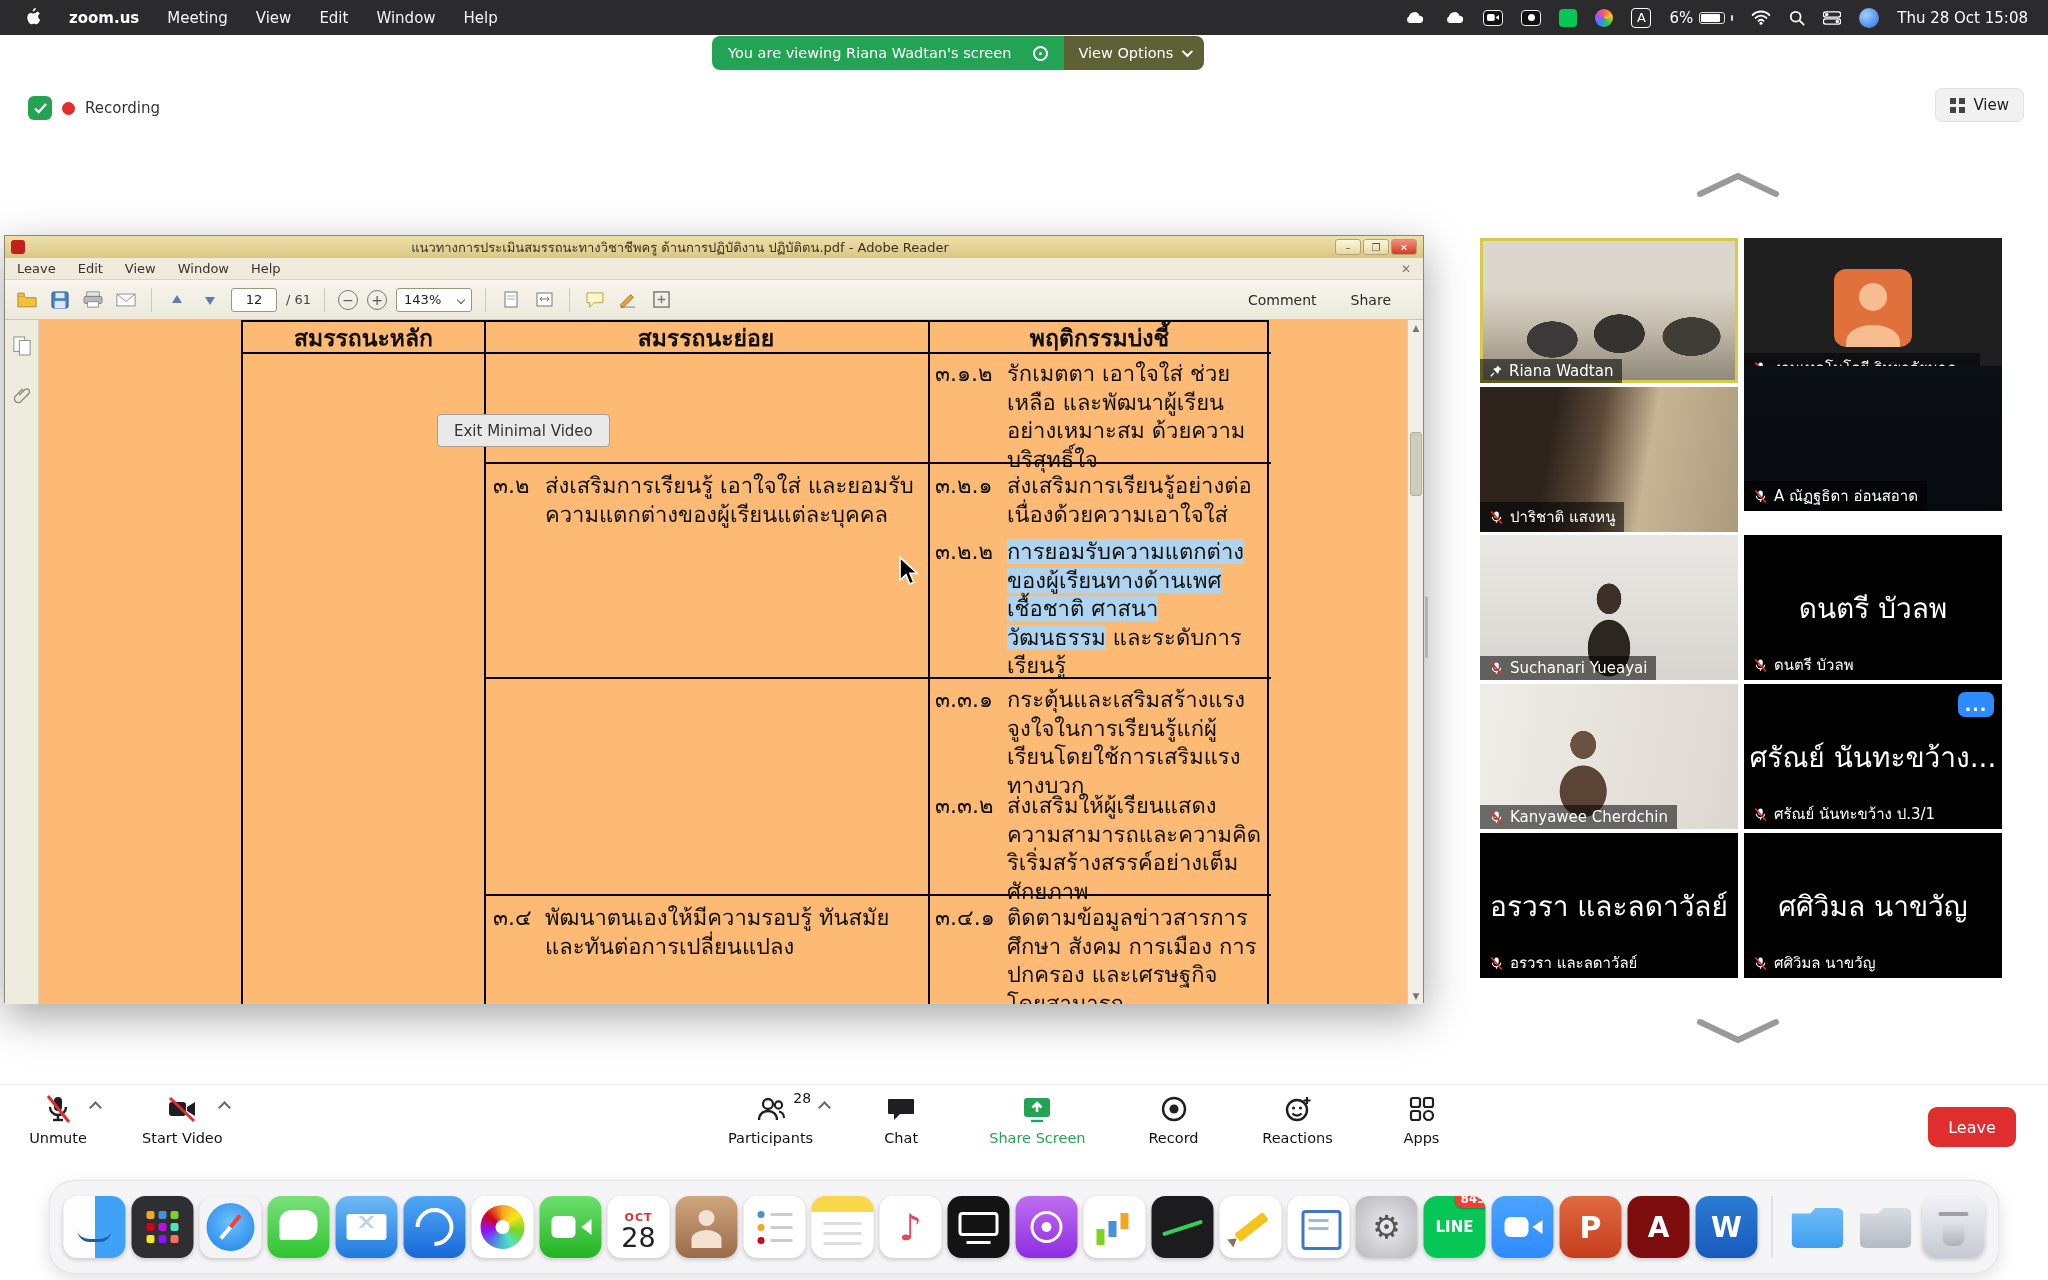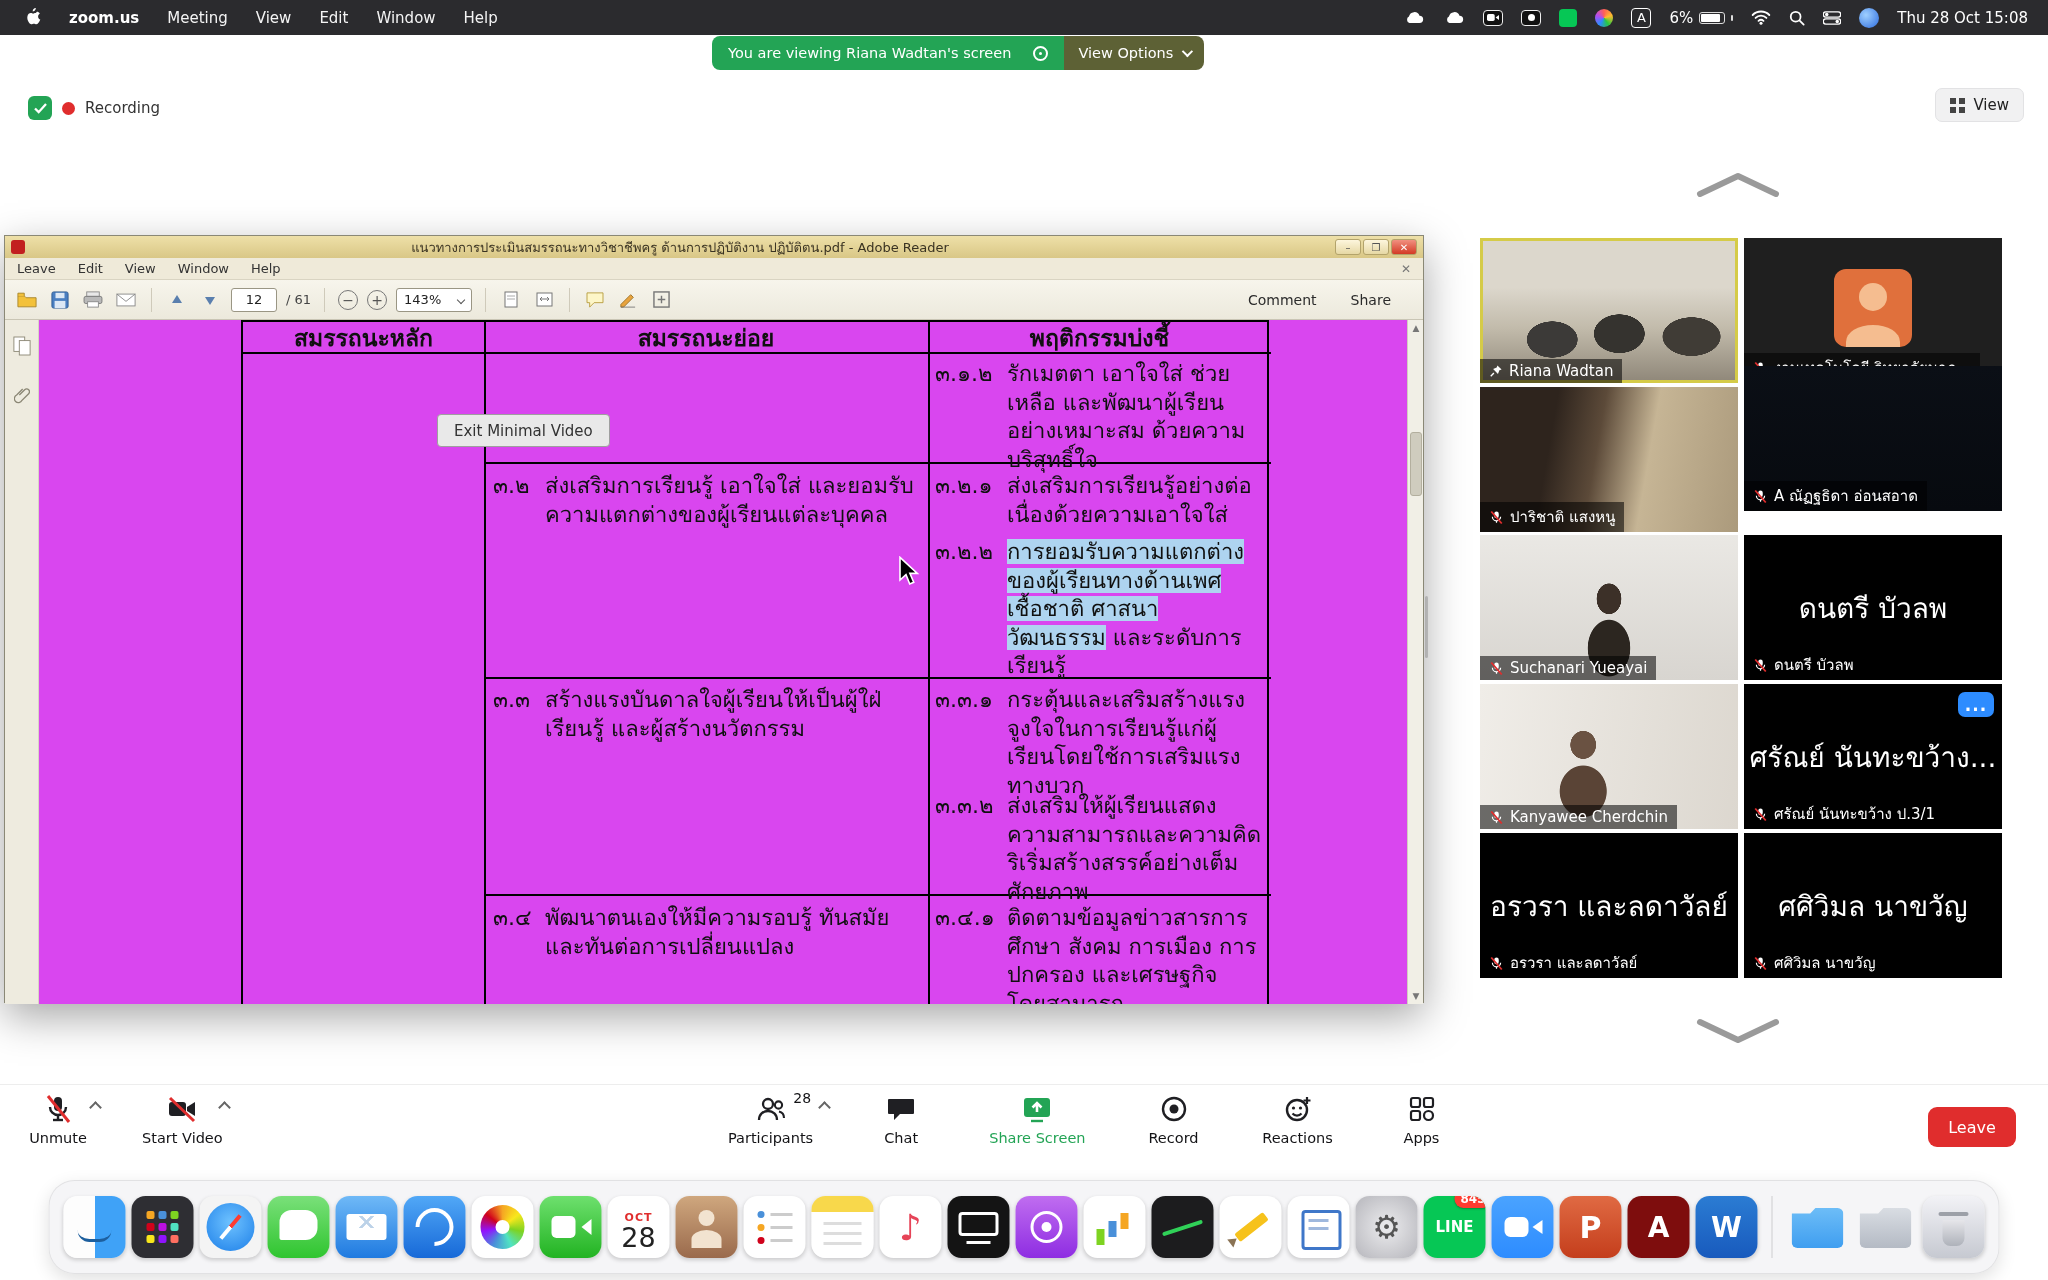--- a/index.html
+++ b/index.html
@@ -68,21 +68,21 @@
     display:flex; align-items:center; justify-content:center; color:#222; }
   .zoom-box { width:76px; height:24px; background:#fff; border:1px solid #9a9684; border-radius:3px; font-size:13px;
     display:flex; align-items:center; justify-content:space-between; padding:0 7px; color:#222; }
   .zb-car { width:6px; height:6px; border-right:1.5px solid #555; border-bottom:1.5px solid #555; transform:rotate(45deg); }
   .circ { width:20px; height:20px; border-radius:50%; border:1.5px solid #777; color:#555; font-size:14px;
     display:flex; align-items:center; justify-content:center; }
   .r-right-actions { margin-left:auto; display:flex; gap:34px; padding-right:22px; font-size:14px; color:#2b2b2b; }
   .r-body { position:relative; height:684px; display:flex; }
   .r-side { width:34px; background:#eeebdf; border-right:1px solid #d8d4c4; display:flex; flex-direction:column;
     align-items:center; gap:26px; padding-top:16px; }
-  .r-content { position:relative; flex:1; background:#d946ef; overflow:hidden; }
+  .r-content { position:relative; flex:1; background:#fdba74; overflow:hidden; }
   .r-scroll { width:16px; background:#f1efe6; border-left:1px solid #d2cebe; position:relative; }
   .sc-arr { position:absolute; left:0; width:16px; height:16px; font-size:9px; color:#777; display:flex; align-items:center; justify-content:center; }
   .sc-thumb { position:absolute; left:2px; top:112px; width:12px; height:64px; background:#cfccbe; border:1px solid #b3af9e; border-radius:3px; }
 
   
   .pdftable { position:absolute; left:202px; top:0; width:1028px; height:900px; border:2px solid #000;
     font-size:22px; color:#101010; line-height:1.3; }
   .vline { position:absolute; top:0; bottom:0; width:2px; background:#000; }
   .hline { position:absolute; height:2px; background:#000; }
   .th { position:absolute; top:2px; font-weight:bold; text-align:center; font-size:23px; }
@@ -463,23 +463,20 @@
           <div class="cell" style="left:250px; top:150px; width:426px;">
             <div class="itm2"><span class="n">๓.๒</span><span>ส่งเสริมการเรียนรู้ เอาใจใส่ และยอมรับความแตกต่างของผู้เรียนแต่ละบุคคล</span></div>
           </div>
           <div class="cell" style="left:692px; top:150px; width:328px;">
             <div class="itm"><span class="n">๓.๒.๑</span><span>ส่งเสริมการเรียนรู้อย่างต่อเนื่องด้วยความเอาใจใส่</span></div>
           </div>
           <div class="cell" style="left:692px; top:216px; width:328px;">
             <div class="itm"><span class="n">๓.๒.๒</span><span class="hl">การยอมรับความแตกต่างของผู้เรียนทางด้านเพศ เชื้อชาติ ศาสนา วัฒนธรรม</span><span> และระดับการเรียนรู้</span></div>
           </div>
 
-          <div class="cell" style="left:250px; top:364px; width:426px;">
-            <div class="itm2"><span class="n">๓.๓</span><span>สร้างแรงบันดาลใจผู้เรียนให้เป็นผู้ใฝ่เรียนรู้ และผู้สร้างนวัตกรรม</span></div>
-          </div>
           <div class="cell" style="left:692px; top:364px; width:328px;">
             <div class="itm"><span class="n">๓.๓.๑</span><span>กระตุ้นและเสริมสร้างแรงจูงใจในการเรียนรู้แก่ผู้เรียนโดยใช้การเสริมแรงทางบวก</span></div>
           </div>
           <div class="cell" style="left:692px; top:470px; width:328px;">
             <div class="itm"><span class="n">๓.๓.๒</span><span>ส่งเสริมให้ผู้เรียนแสดงความสามารถและความคิดริเริ่มสร้างสรรค์อย่างเต็มศักยภาพ</span></div>
           </div>
 
           <div class="cell" style="left:250px; top:582px; width:426px;">
             <div class="itm2"><span class="n">๓.๔</span><span>พัฒนาตนเองให้มีความรอบรู้ ทันสมัยและทันต่อการเปลี่ยนแปลง</span></div>
           </div>

